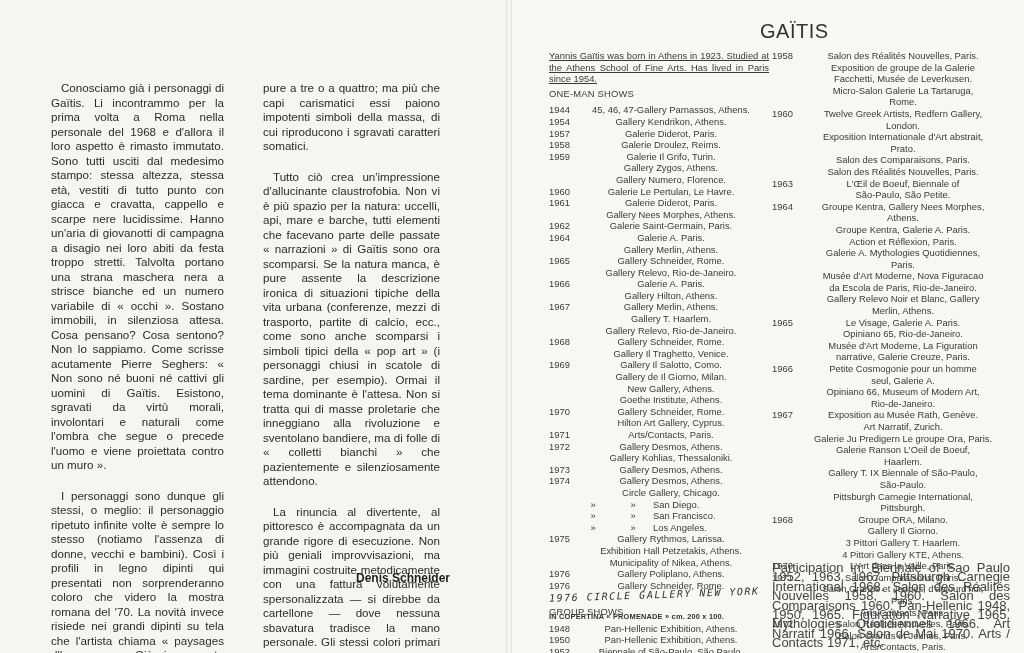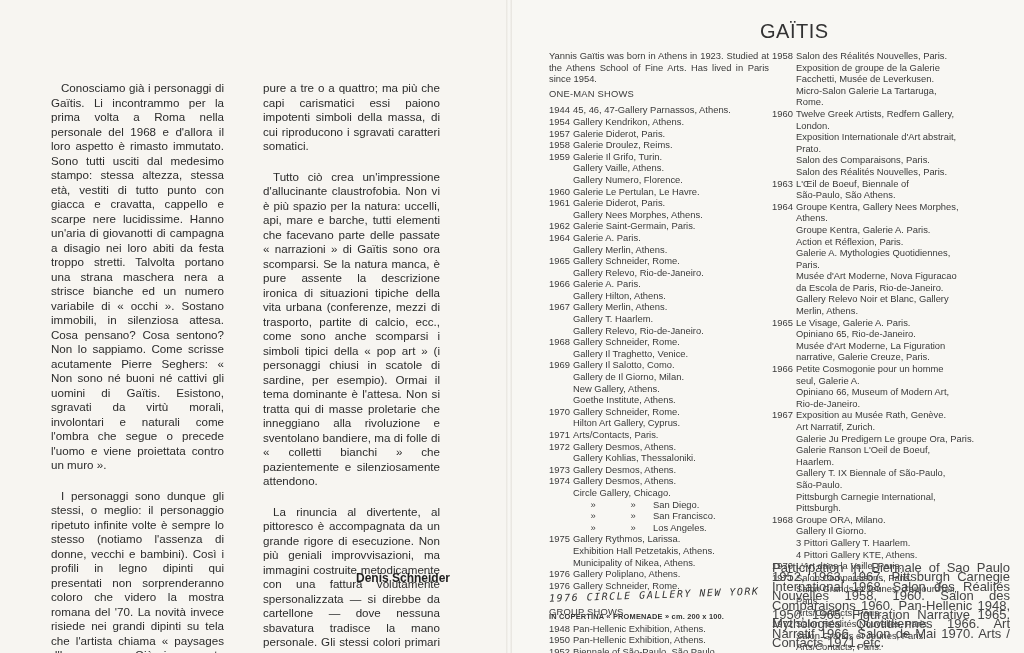--- a/index.html
+++ b/index.html
@@ -35,25 +35,25 @@
   }
   .title {
     position:absolute; left:760px; top:20px;
     font-size:20px; letter-spacing:0.5px; color:#333;
   }
   .bio-col {
     position:absolute; font-size:9.4px; line-height:11.6px; color:#3a3a3a;
   }
   .bio-col.c3 { left:549px; top:50px; width:220px; }
   .bio-col.c4 { left:772px; top:50px; width:238px; }
-  .intro { margin:0 0 0 0; text-align:justify; }
+  .intro { margin:0 0 0 0; text-align:justify;text-decoration:underline; }
   .section-h { margin:3px 0 5px 0; letter-spacing:0.2px; }
   .entry { display:flex; }
   .entry .yr { width:24px; flex:none; }
-  .entry .lines { flex:1; }
+  .entry .lines { flex:1;text-align:center; }
   .entry .lines div { white-space:nowrap; }
   .ditto { display:inline-block; width:40px; text-align:center; }
   .handwritten {
     font-family: "DejaVu Sans Mono", monospace;
     font-style:italic; font-size:10px; letter-spacing:1.5px;
     color:#333; margin:-2px 0 -3px 0; transform:rotate(-2deg);
   }
   .cover-note {
     position:absolute; left:549px; top:612px;
     font-size:7.4px; font-weight:bold; color:#333; letter-spacing:0.2px;text-align:center;
@@ -109,21 +109,21 @@
       <div class="entry">
         <span class="yr">1958</span>
         <div class="lines">
           <div>Galerie Droulez, Reims.</div>
         </div>
       </div>
       <div class="entry">
         <span class="yr">1959</span>
         <div class="lines">
           <div>Galerie Il Grifo, Turin.</div>
-          <div>Gallery Vaille, Athens.</div>
+          <div>Gallery Zygos, Athens.</div>
           <div>Gallery Numero, Florence.</div>
         </div>
       </div>
       <div class="entry">
         <span class="yr">1960</span>
         <div class="lines">
           <div>Galerie Le Pertulan, Le Havre.</div>
         </div>
       </div>
       <div class="entry">
@@ -295,21 +295,21 @@
           <div>Exposition Internationale d'Art abstrait,</div>
           <div>Prato.</div>
           <div>Salon des Comparaisons, Paris.</div>
           <div>Salon des Réalités Nouvelles, Paris.</div>
         </div>
       </div>
       <div class="entry">
         <span class="yr">1963</span>
         <div class="lines">
           <div>L'Œil de Boeuf, Biennale of</div>
-          <div>São-Paulo, São Athens.</div>
+          <div>São-Paulo, São Petite.</div>
         </div>
       </div>
       <div class="entry">
         <span class="yr">1964</span>
         <div class="lines">
           <div>Groupe Kentra, Gallery Nees Morphes,</div>
           <div>Athens.</div>
           <div>Groupe Kentra, Galerie A. Paris.</div>
           <div>Action et Réflexion, Paris.</div>
           <div>Galerie A. Mythologies Quotidiennes,</div>

